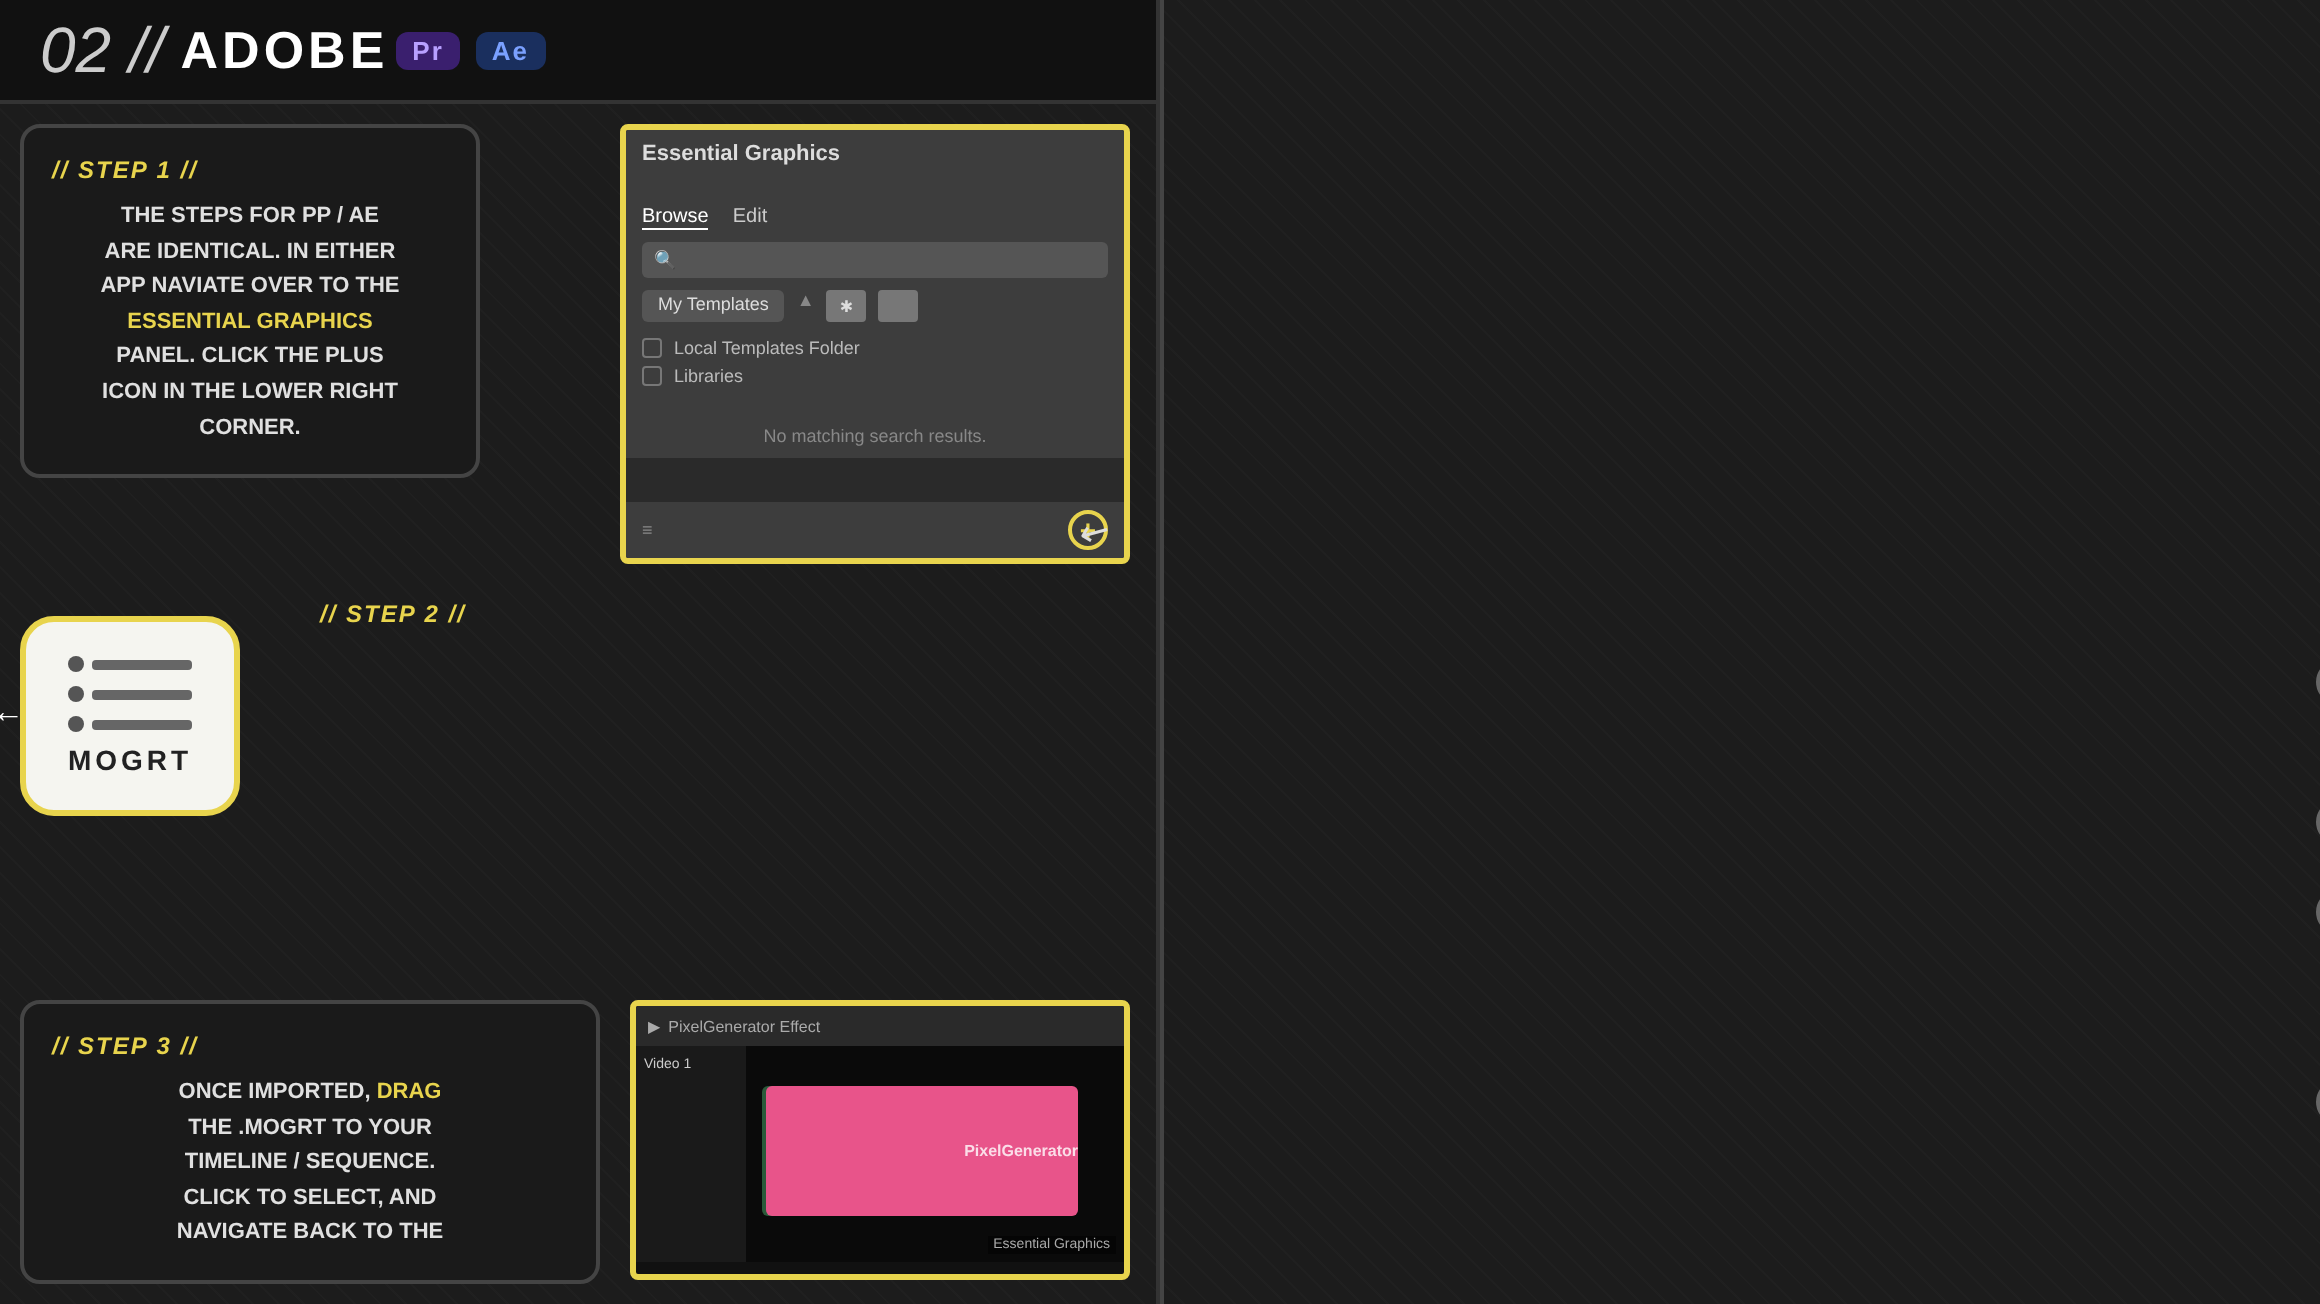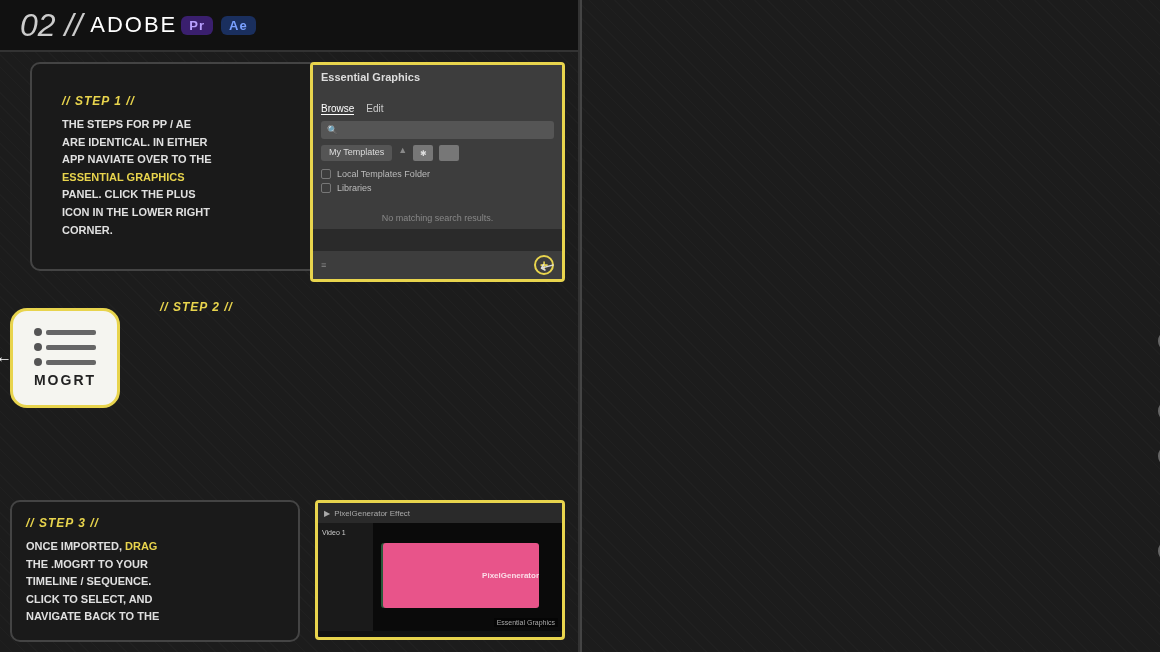--- a/index.html
+++ b/index.html
@@ -48,22 +48,22 @@
       top: 0; left: 0; right: 0;
       height: 52px;
       background: #111;
       display: flex;
       align-items: center;
       padding: 0 20px;
       z-index: 10;
       border-bottom: 2px solid #333;
     }
     .section-header-title {
-      font-size: 22px;
-      font-weight: 400;
+      font-size: 26px;
+      font-weight: 700;
       color: #fff;
       letter-spacing: 2px;
       text-transform: uppercase;
     }
     .section-header-num {
       font-size: 32px;
       color: #ccc;
       margin-right: 8px;
       font-style: italic;
     }
@@ -81,35 +81,35 @@
     }
     .app-badge.ae {
       background: #1a2f5e;
       color: #7aa0ff;
     }
 
     
     .step1-box-left {
       position: absolute;
       top: 62px; left: 10px;
-      width: 290px;
+      width: 230px;
       background: #1a1a1a;
       border: 2px solid #444;
       border-radius: 10px;
-      padding: 30px;
+      padding: 14px;
       z-index: 5;
-      margin-left: 20px;
     }
     .step1-text {
       font-size: 11px;
       color: #e0e0e0;
       line-height: 1.6;
       text-transform: uppercase;
       font-weight: 700;
       font-family: Arial, sans-serif;
+      text-align: center;
     }
     .highlight-yellow {
       color: #e8d44d;
     }
 
     
     .eg-panel {
       position: absolute;
       top: 62px; left: 310px;
       width: 255px; height: 220px;

